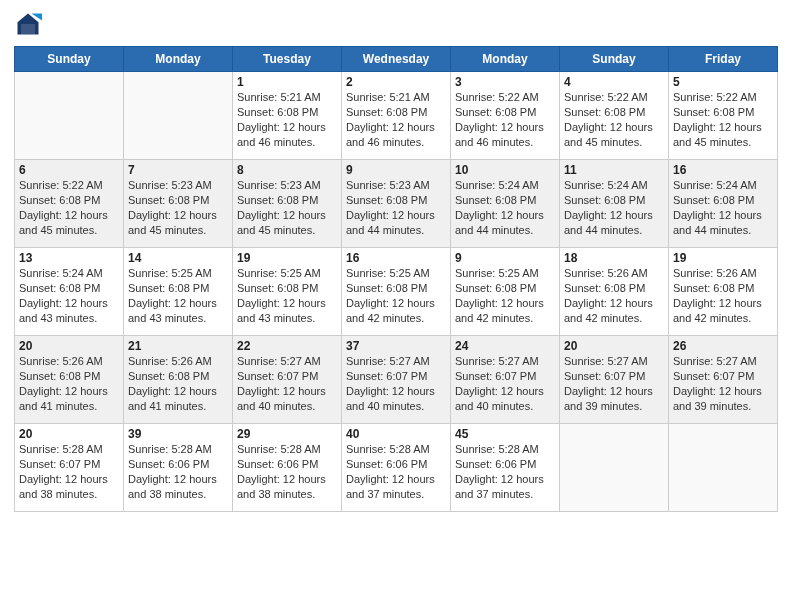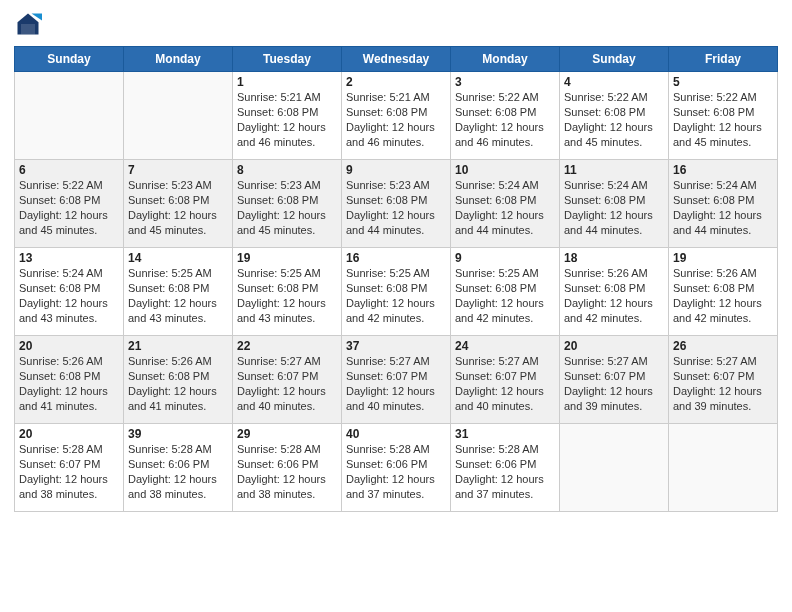--- a/index.html
+++ b/index.html
@@ -321,21 +321,21 @@
 Sunset: 6:06 PM
 Daylight: 12 hours and 38 minutes.</div>
           </td>
           <td class="cal-cell">
             <div class="day-num">40</div>
             <div class="cell-info" style="white-space: pre-line;">Sunrise: 5:28 AM
 Sunset: 6:06 PM
 Daylight: 12 hours and 37 minutes.</div>
           </td>
           <td class="cal-cell">
-            <div class="day-num">31</div>
+            <div class="day-num">45</div>
             <div class="cell-info" style="white-space: pre-line;">Sunrise: 5:28 AM
 Sunset: 6:06 PM
 Daylight: 12 hours and 37 minutes.</div>
           </td>
           <td class="cal-cell empty"></td>
           <td class="cal-cell empty"></td>
         </tr>
       </tbody>
   </table>
 </div>

